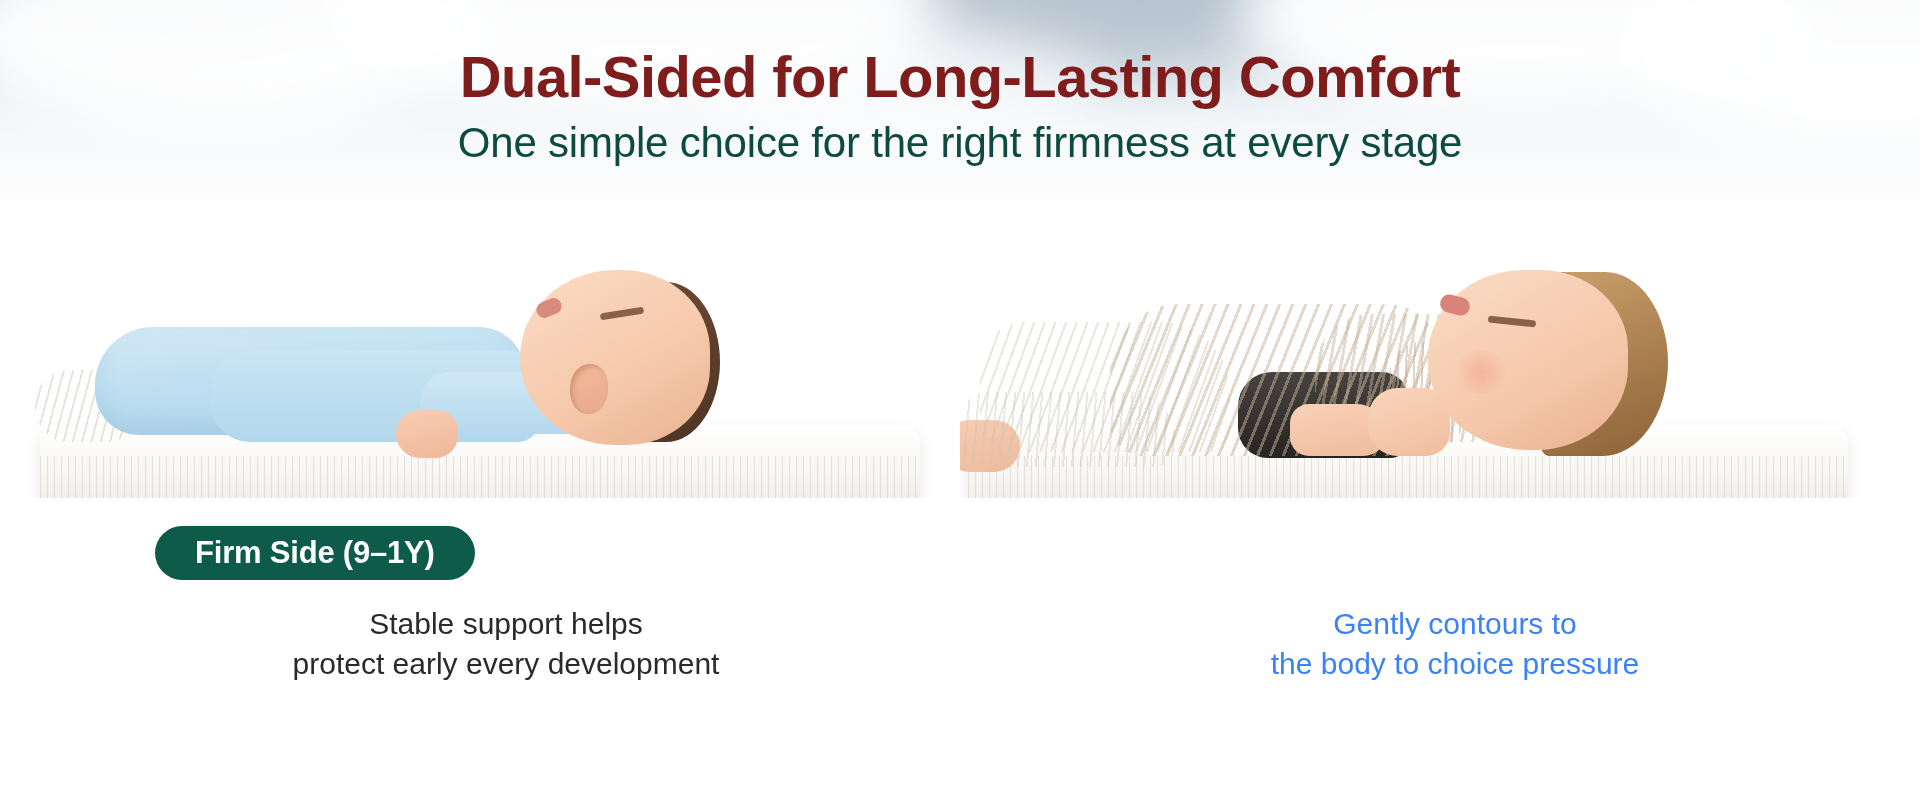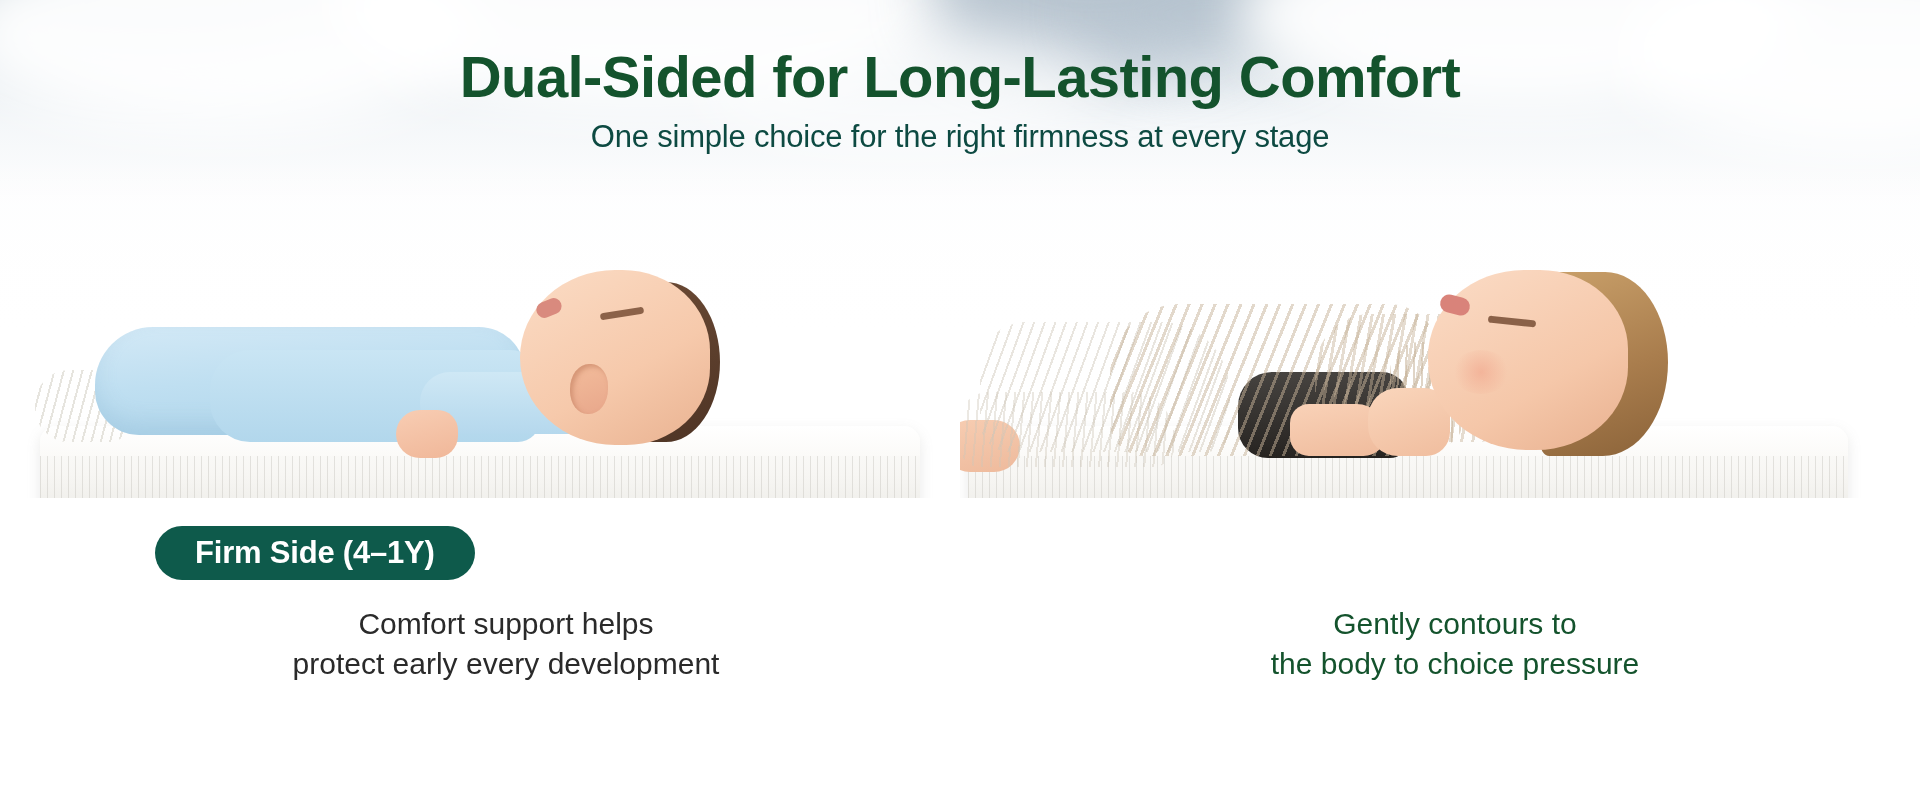--- a/index.html
+++ b/index.html
@@ -62,21 +62,21 @@
   }
   .page-title {
     font-size:58px;
     font-weight:bold;
     letter-spacing:-0.6px;
     line-height:1.08;
     color:#0d4a42;
   }
   .page-subtitle {
     margin-top:10px;
-    font-size:31px;
+    font-size:42px;
     font-weight:normal;
     letter-spacing:-0.2px;
     color:#0d4a42;
   }
 
   
   .panels {
     position:absolute; left:0; top:222px; width:1920px; height:565px;
     display:flex; z-index:5;
   }
@@ -346,21 +346,21 @@
     <div class="cloud c2"></div>
     <div class="cloud-dark d1"></div>
     <div class="cloud-dark d2"></div>
     <div class="cloud c3"></div>
     <div class="cloud c4"></div>
     <div class="cloud c5"></div>
   </div>
   <div class="sky-fade"></div>
 
   <div class="heading-block">
-    <div class="page-title" style="color: #14532d;">Dual-Sided for Long-Lasting Comfort</div>
+    <div class="page-title" style="color: #7f1d1d;">Dual-Sided for Long-Lasting Comfort</div>
     <div class="page-subtitle" style="color: rgb(13, 74, 66);">One simple choice for the right firmness at every stage</div>
   </div>
 
   <div class="panels">
 
     <div class="panel left">
 
       <div class="photo">
         <div class="mattress">
           <div class="mattress-edge"></div>
@@ -372,25 +372,25 @@
         <div class="baby-l-hand"></div>
         <div class="baby-l-hair"></div>
         <div class="baby-l-head"></div>
         <div class="baby-l-ear"></div>
         <div class="baby-l-eye"></div>
         <div class="baby-l-mouth"></div>
         <div class="photo-mask-bottom"></div>
       </div>
 
       <div class="pill" style="background: rgb(14, 90, 75);">
-        <span>Firm Side (4–1Y)</span>
+        <span>Firm Side (9–1Y)</span>
       </div>
 
       <div class="caption" style="color: rgb(42, 42, 42);">
-        <span class="line">Comfort support helps</span>
+        <span class="line">Stable support helps</span>
         <span class="line">protect early every development</span>
       </div>
     </div>
 
     <div class="panel right">
 
       <div class="photo">
         <div class="mattress">
           <div class="mattress-edge"></div>
         </div>
@@ -405,20 +405,20 @@
         <div class="baby-r-hand2"></div>
         <div class="baby-r-hair"></div>
         <div class="baby-r-head"></div>
         <div class="baby-r-cheek"></div>
         <div class="baby-r-eye"></div>
         <div class="baby-r-mouth"></div>
         <div class="photo-mask-bottom"></div>
       </div>
 
 
-      <div class="caption" style="color: #14532d;">
+      <div class="caption" style="color: #3b82f6;">
         <span class="line">Gently contours to</span>
         <span class="line">the body to choice pressure</span>
       </div>
     </div>
 
   </div>
 </div>
 
 </body></html>

